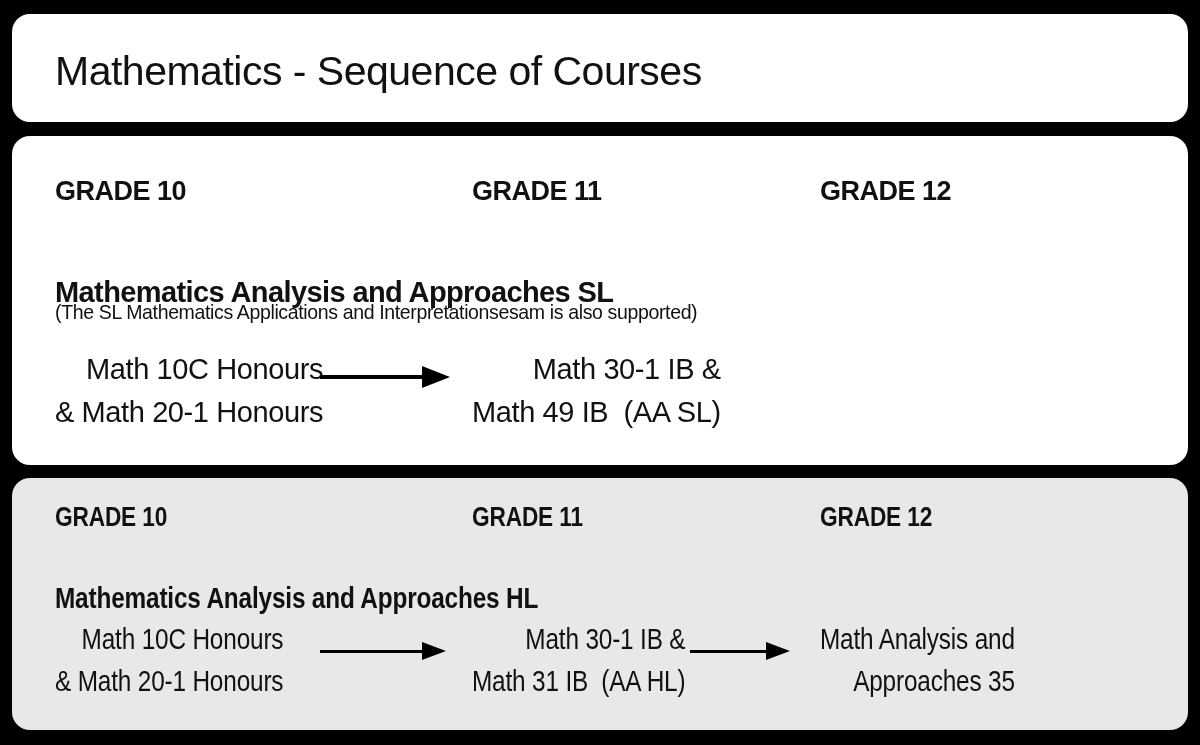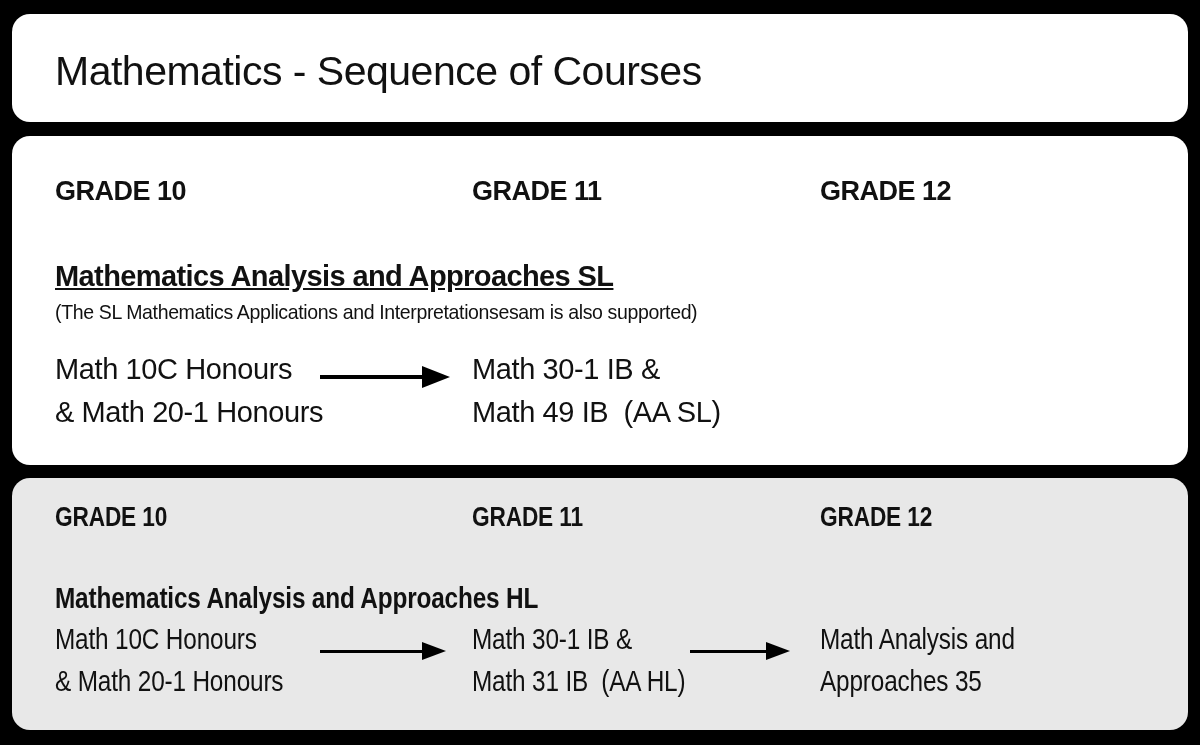--- a/index.html
+++ b/index.html
@@ -10,20 +10,21 @@
     color: #111111;
     position: relative;
     overflow: hidden;
   }
   .panel {
     position: absolute;
     left: 12px;
     width: 1176px;
     background: #ffffff;
     border-radius: 18px;
+    text-align: right;
   }
   .panel-title   { top: 14px;  height: 108px; }
   .panel-sl      { top: 136px; height: 329px; }
   .panel-hl      { top: 478px; height: 252px; background: #e8e8e8; }
 
   .doc-title {
     position: absolute;
     left: 43px; top: 34px;
     font-size: 41px;
     font-weight: 400;
@@ -106,21 +107,21 @@
 
 <div class="panel panel-title">
   <div class="doc-title">Mathematics - Sequence of Courses</div>
 </div>
 
 <div class="panel panel-sl">
   <div class="grade col-1 grade-row-top">GRADE 10</div>
   <div class="grade col-2 grade-row-top">GRADE 11</div>
   <div class="grade col-3 grade-row-top">GRADE 12</div>
 
-  <div class="section-heading" style="top:124px;text-decoration:underline;">Mathematics Analysis and Approaches SL</div>
+  <div class="section-heading" style="top:140px;">Mathematics Analysis and Approaches SL</div>
   <div class="section-subheading" style="top:164px;">(The SL Mathematics Applications and Interpretationsesam is also supported)</div>
 
   <div class="course-step col-1" style="top:212px;">
     <div class="course-line">Math 10C Honours</div>
     <div class="course-line">&amp; Math 20-1 Honours</div>
   </div>
 
   <div class="flow-arrow" style="left:308px; top:230px; width:130px;">
     <div class="arrow-line"></div>
     <div class="arrow-head"></div>

